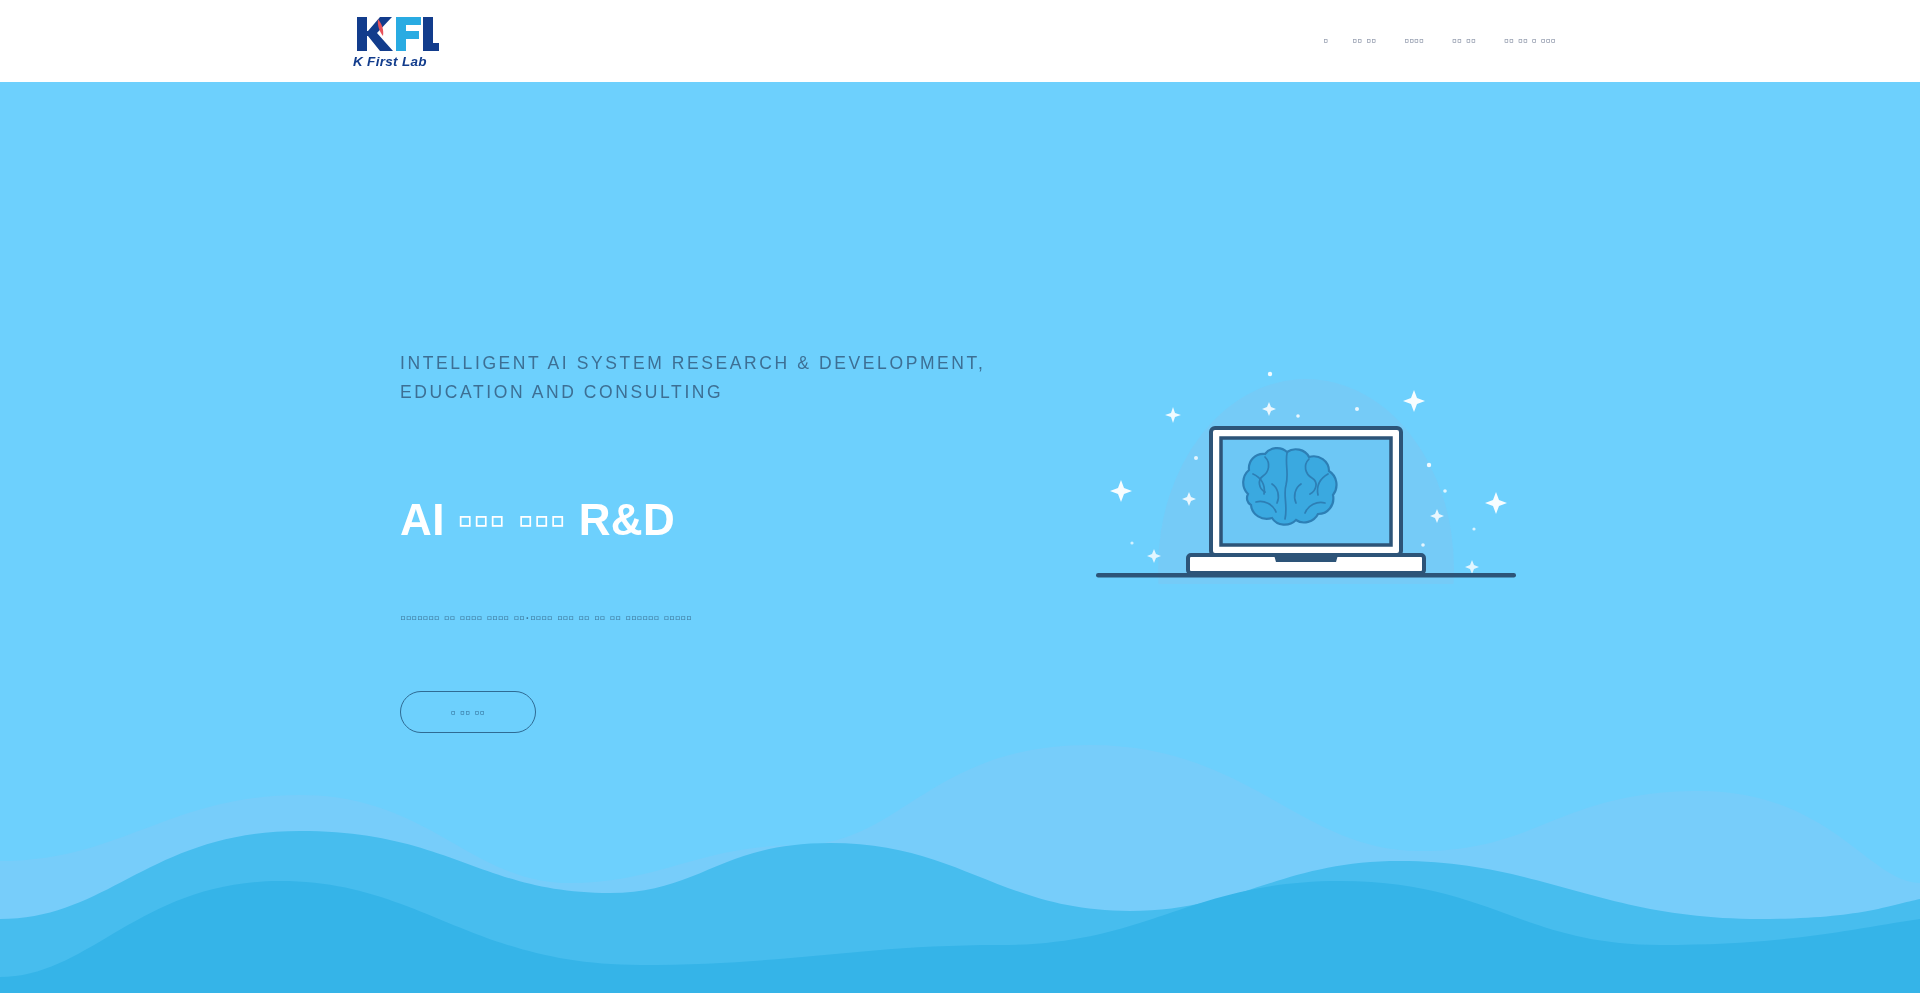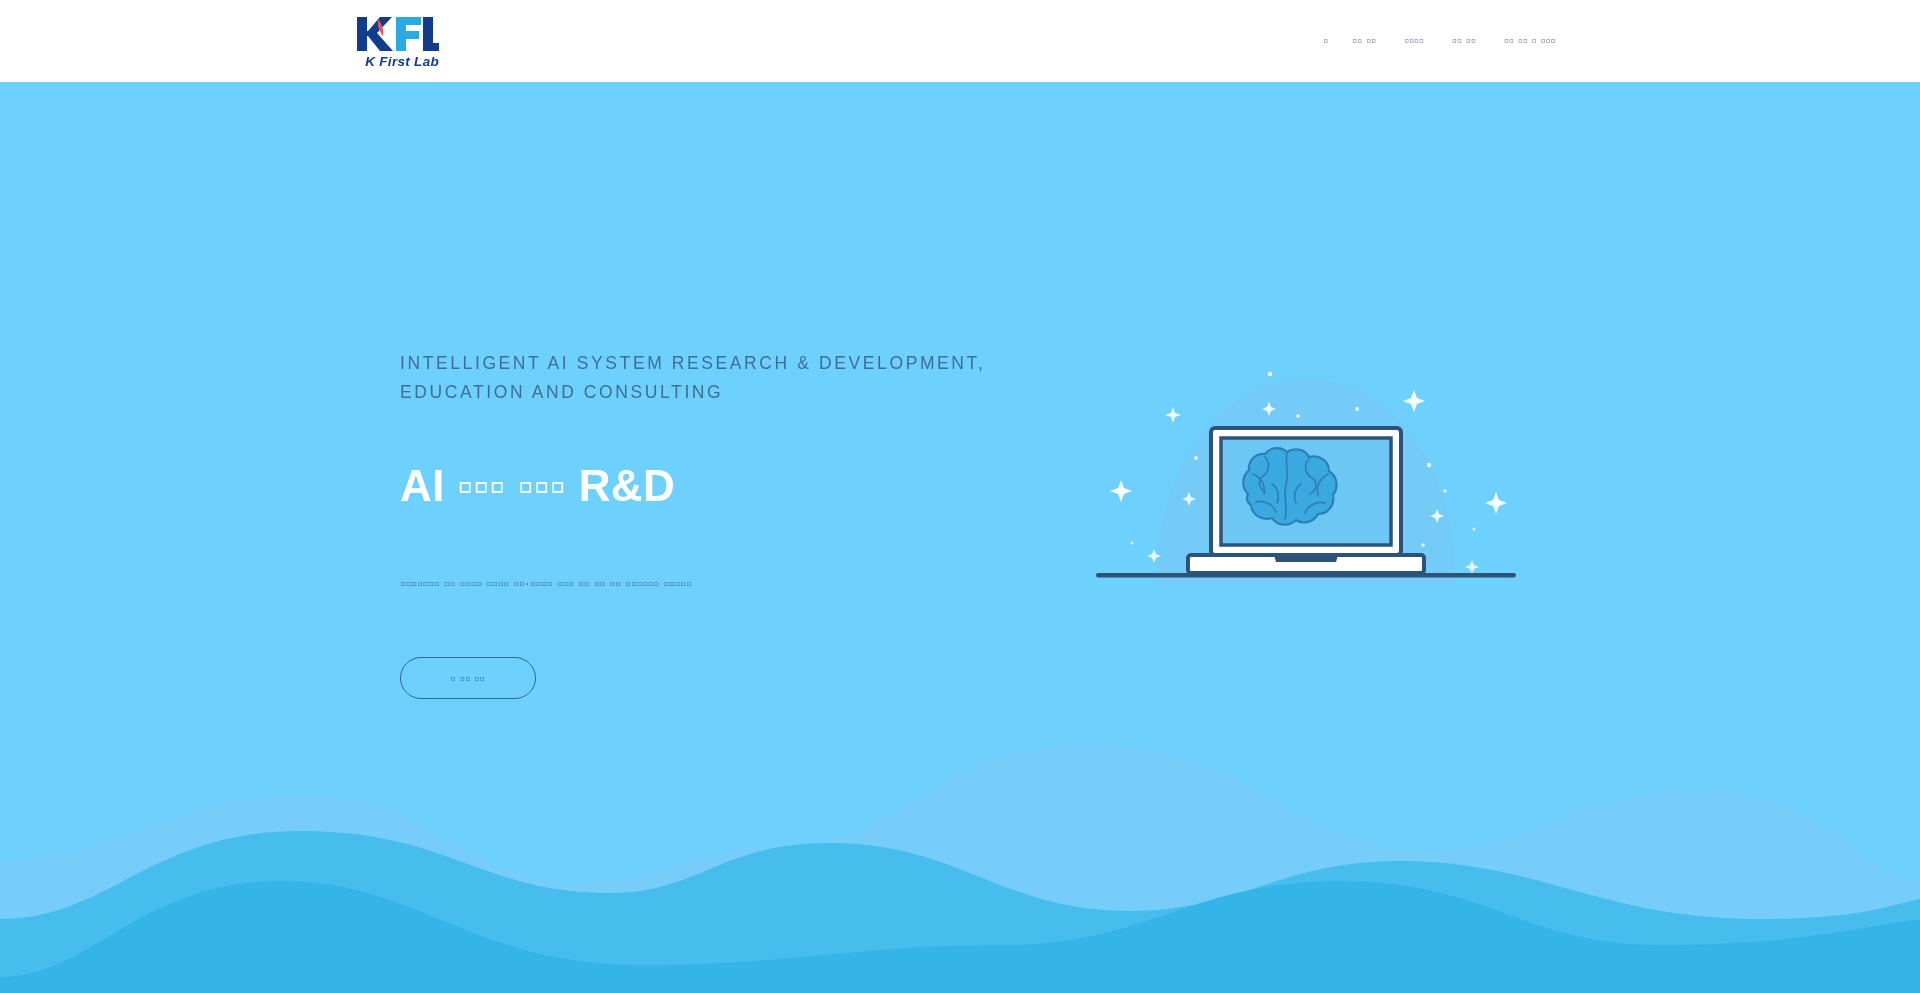--- a/index.html
+++ b/index.html
@@ -37,21 +37,21 @@
   }
 
   .logo-block {
     position: absolute;
     left: 353px;
     top: 11px;
     width: 86px;
     height: 60px;
     display: flex;
     flex-direction: column;
-    align-items: flex-end;
+    align-items: flex-start;
     justify-content: center;
     cursor: pointer;
   }
   .logo-mark { display: block; }
   .logo-word {
     font-size: 13.5px;
     font-weight: bold;
     font-style: italic;
     color: #123c8c;
     letter-spacing: 0.3px;
@@ -101,21 +101,21 @@
   .eyebrow {
     font-size: 17.5px;
     font-weight: 500;
     color: #3d6f94;
     letter-spacing: 2.6px;
     line-height: 1.68;
     max-width: 600px;
   }
 
   .headline {
-    margin-top: 54px;
+    margin-top: 88px;
     font-size: 44px;
     font-weight: bold;
     color: #ffffff;
     letter-spacing: 0.4px;
     line-height: 1.1;
     white-space: nowrap;
   }
 
   .subcopy {
     margin-top: 62px;

